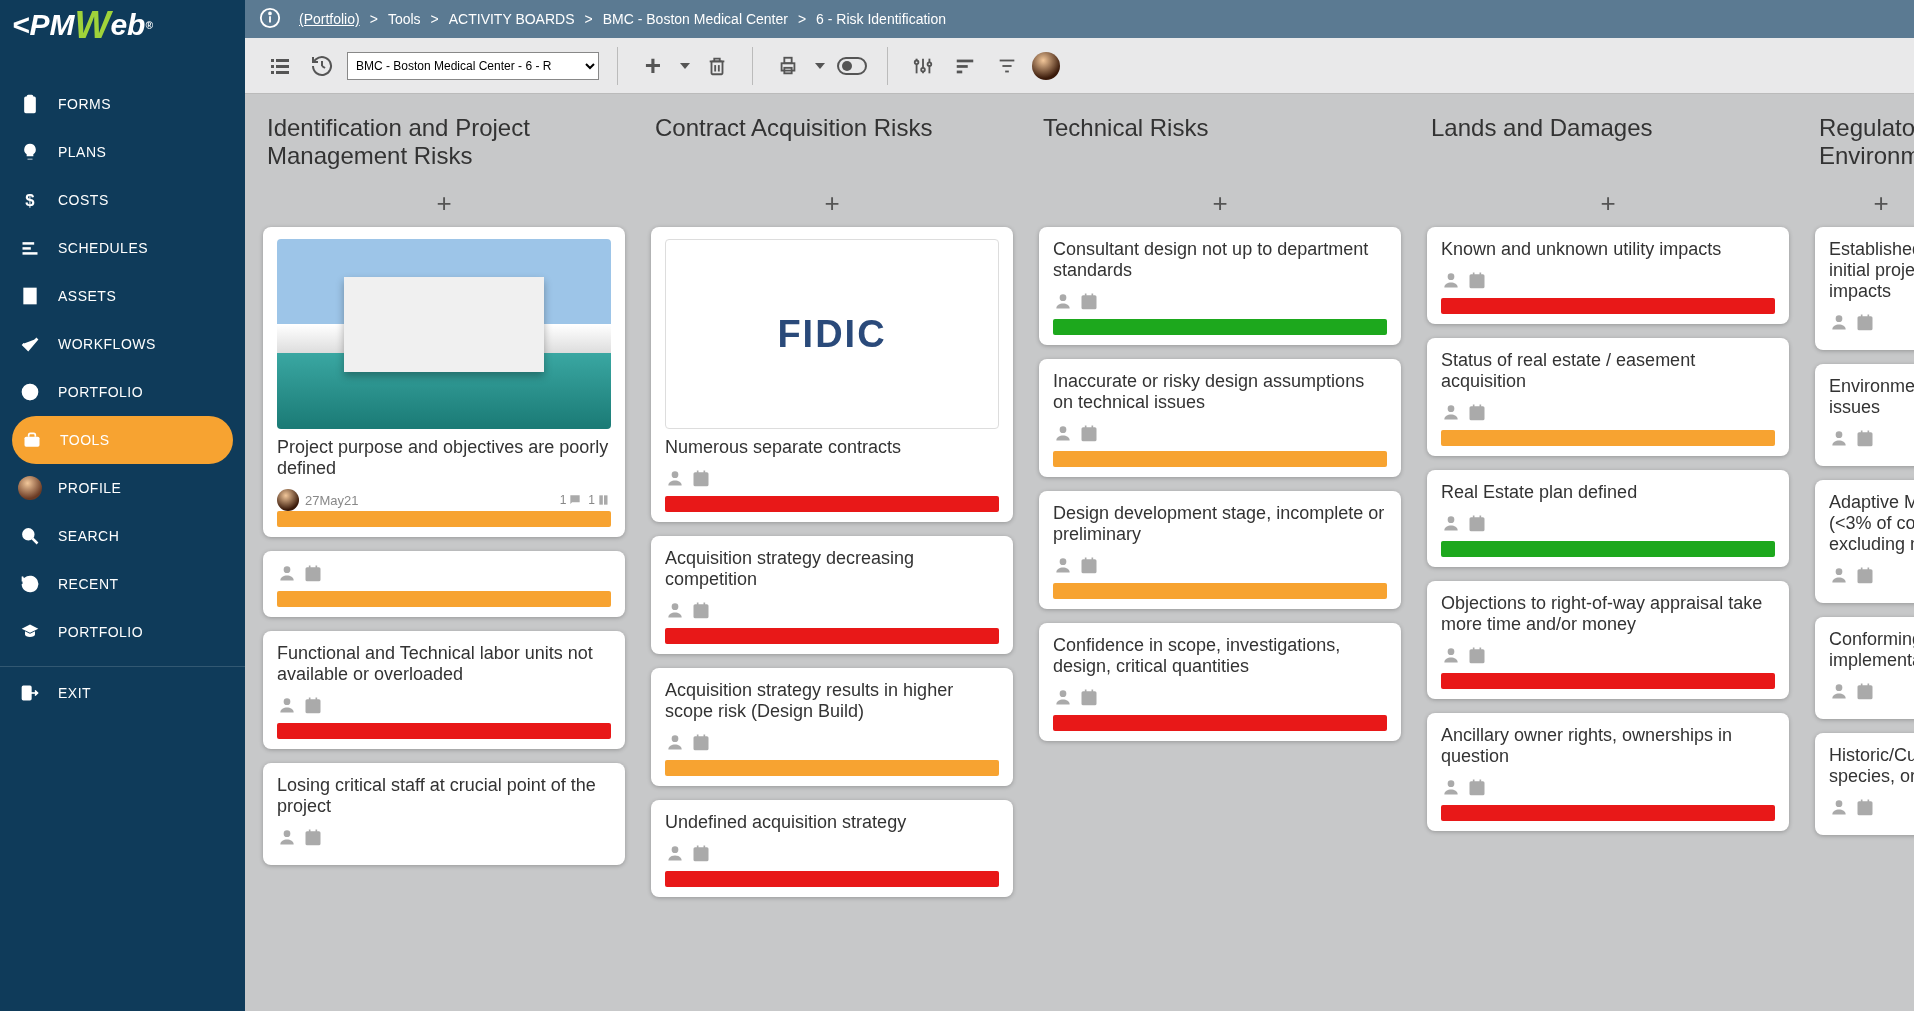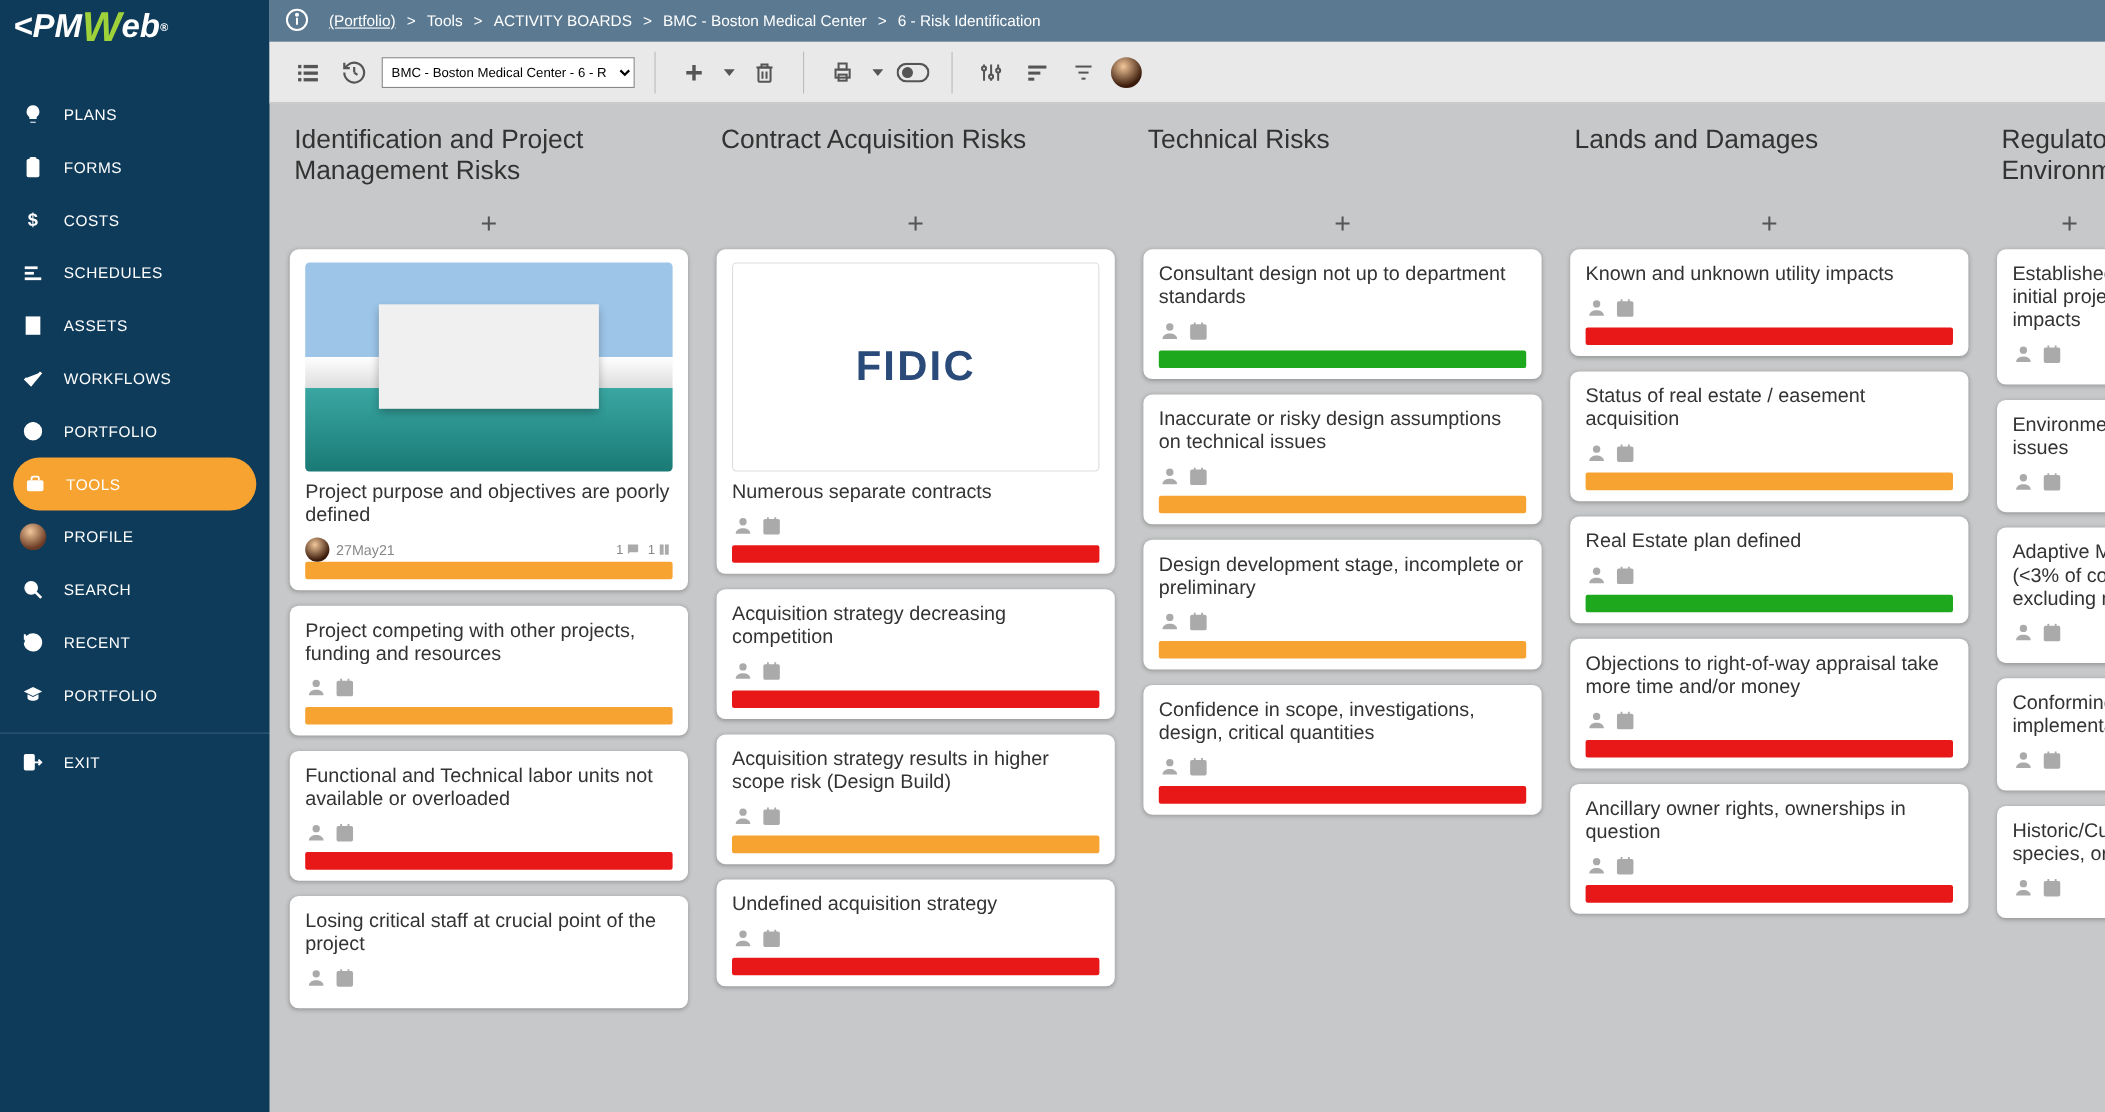--- a/index.html
+++ b/index.html
@@ -96,21 +96,21 @@
   border-bottom: 1px solid #bbb;
 }
 .toolbar .divider { width: 1px; height: 38px; background: #bbb; margin: 0 10px; }
 .tool-btn {
   width: 34px; height: 34px;
   display: flex; align-items: center; justify-content: center;
   cursor: pointer; color: #555;
 }
 .tool-select {
   border: 1px solid #888; background: #fff; height: 28px;
-  font-size: 12px; padding: 0 4px; width: 230px;
+  font-size: 12px; padding: 0 4px; width: 252px;
 }
 .avatar-tool {
   width: 28px; height: 28px; border-radius: 50%;
   background: radial-gradient(circle at 40% 30%, #f2c79a 0%, #3a1a0a 70%);
   cursor: pointer;
 }
 
 .board-wrap {
   flex: 1; overflow-x: auto; overflow-y: auto; padding: 8px 14px;
 }
@@ -166,34 +166,34 @@
 </head>
 <body>
 
 <div class="sidebar">
   <div class="logo">
     &lt;PM<span class="w">W</span>eb<sup style="font-size:10px;vertical-align:top">®</sup>
   </div>
   <div class="nav" id="nav-list">
       <div class="nav-item">
         <span class="icon">
-          <svg width="20" height="20" viewBox="0 0 24 24" fill="#fff">
-            <path d="M9 21h6v-1H9v1zm3-19a7 7 0 00-4 12.7V17h8v-2.3A7 7 0 0012 2z"></path>
-          </svg>
-        </span>
-        <span>PLANS</span>
-      </div>
-      <div class="nav-item">
-        <span class="icon">
           <svg width="20" height="20" viewBox="0 0 24 24" fill="none" stroke="#fff" stroke-width="2">
             <rect x="6" y="4" width="12" height="18" rx="1"></rect>
             <rect x="9" y="2" width="6" height="4" rx="1"></rect>
           </svg>
         </span>
         <span>FORMS</span>
+      </div>
+      <div class="nav-item">
+        <span class="icon">
+          <svg width="20" height="20" viewBox="0 0 24 24" fill="#fff">
+            <path d="M9 21h6v-1H9v1zm3-19a7 7 0 00-4 12.7V17h8v-2.3A7 7 0 0012 2z"></path>
+          </svg>
+        </span>
+        <span>PLANS</span>
       </div>
       <div class="nav-item">
         <span class="icon">
           <svg width="20" height="20" viewBox="0 0 24 24" fill="#fff">
             <text x="12" y="19" text-anchor="middle" font-size="20" font-weight="bold">$</text>
           </svg>
         </span>
         <span>COSTS</span>
       </div>
       <div class="nav-item">
@@ -405,21 +405,20 @@
                     <path d="M4 4h16v12H7l-3 3V4z"></path>
                   </svg></span>
                 <span class="counts">1<svg width="14" height="14" viewBox="0 0 24 24">
                     <rect x="4" y="4" width="6" height="16"></rect>
                     <rect x="12" y="4" width="6" height="16"></rect>
                   </svg></span>
               </div>
               <div class="status-bar orange"></div>
             </div>
             <div class="card">
-              <div class="card-title">Project competing with other projects, funding and resources</div>
               <div class="person-date-icons">
                 <svg width="20" height="20" viewBox="0 0 24 24">
                   <circle cx="12" cy="8" r="4"></circle>
                   <path d="M4 21c0-4 4-6 8-6s8 2 8 6"></path>
                 </svg>
                 <svg width="20" height="20" viewBox="0 0 24 24" fill="none" stroke="#aaa" stroke-width="2">
                   <rect x="4" y="6" width="16" height="15" rx="1"></rect>
                   <line x1="4" y1="10" x2="20" y2="10"></line>
                   <line x1="8" y1="3" x2="8" y2="7"></line>
                   <line x1="16" y1="3" x2="16" y2="7"></line>

